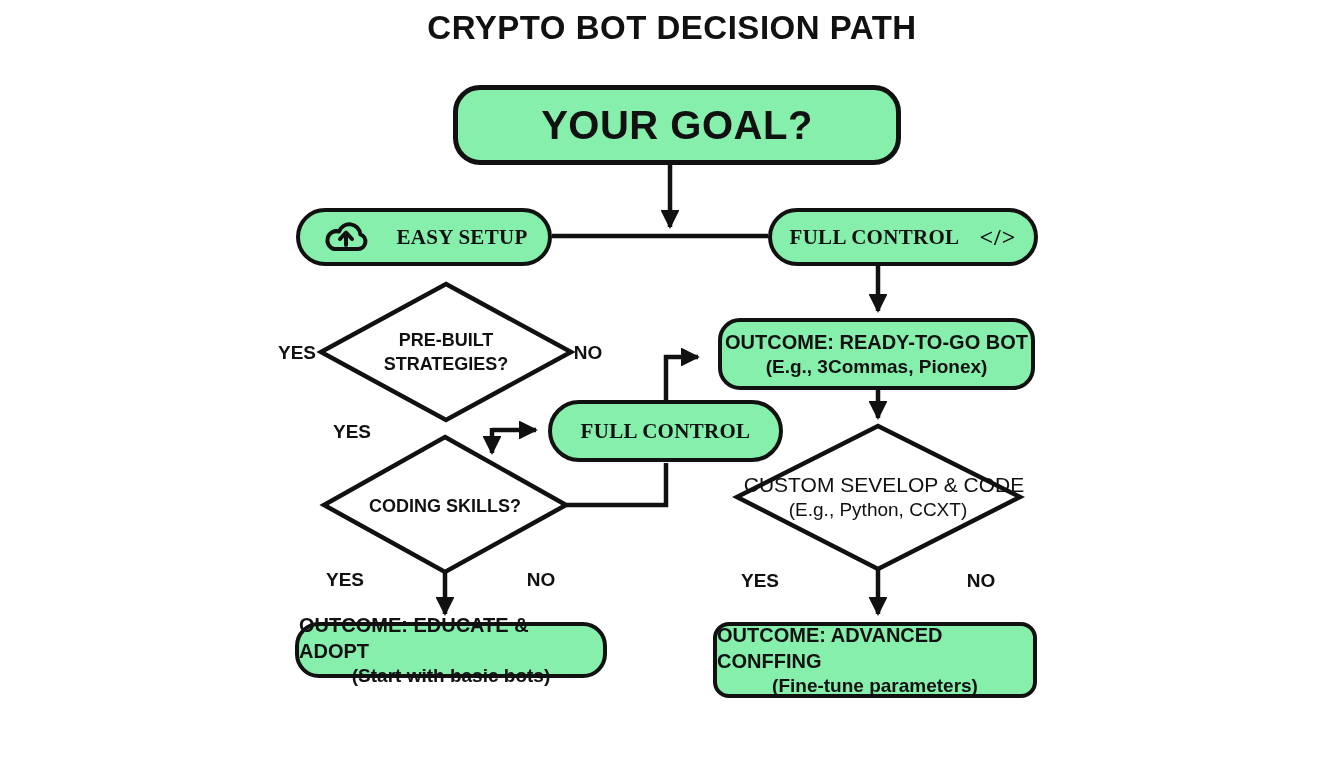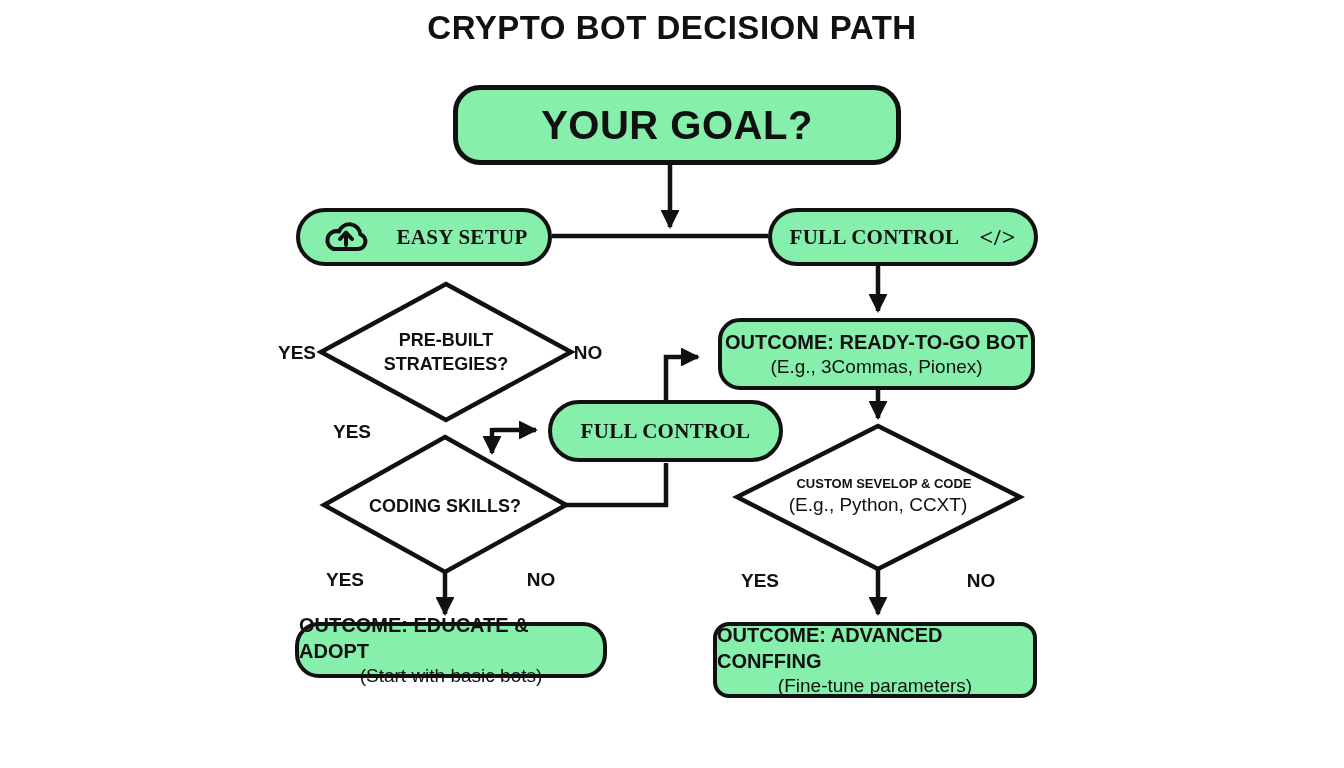--- a/index.html
+++ b/index.html
@@ -26,29 +26,29 @@
   .pill{border-radius:30px;flex-direction:row;font-family:Liberation Serif, serif;}
   .easy-pill{left:296px;top:208px;width:256px;height:58px;gap:24px;}
   .fc-pill{left:768px;top:208px;width:270px;height:58px;gap:20px;}
   .fcmid-pill{left:548px;top:400px;width:235px;height:62px;border-radius:31px;}
   .pill-label{font-size:21px;font-weight:700;letter-spacing:0.3px;}
   .code-glyph{font-size:24px;font-weight:700;letter-spacing:1px;}
   .ready-box{left:718px;top:318px;width:317px;height:72px;border-radius:22px;}
   .educate-box{left:295px;top:622px;width:312px;height:56px;border-radius:24px;}
   .advanced-box{left:713px;top:622px;width:324px;height:76px;border-radius:16px;}
   .box-line1{font-size:20px;font-weight:700;line-height:1.3;}
-  .box-line2{font-size:19px;font-weight:400;line-height:1.25;}
+  .box-line2{font-size:19px;font-weight:700;line-height:1.25;}
   .diamond-label{
     position:absolute;transform:translate(-50%,-50%);
     text-align:center;color:#111111;white-space:nowrap;
   }
   .d1{left:446px;top:352px;font-size:18px;font-weight:700;line-height:1.35;}
   .d2{left:445px;top:506px;font-size:18px;font-weight:700;}
   .d3{left:878px;top:497px;line-height:1.3;}
-  .d3 .l1{font-size:13px;font-weight:700;margin-left:12px;}
+  .d3 .l1{font-size:21px;font-weight:400;margin-left:12px;}
   .d3 .l2{font-size:19px;font-weight:400;}
   .edge-label{
     position:absolute;transform:translate(-50%,-50%);
     font-size:19px;font-weight:700;color:#111111;
   }
   svg.layer{position:absolute;left:0;top:0;}
 </style>
 </head>
 <body>
 

